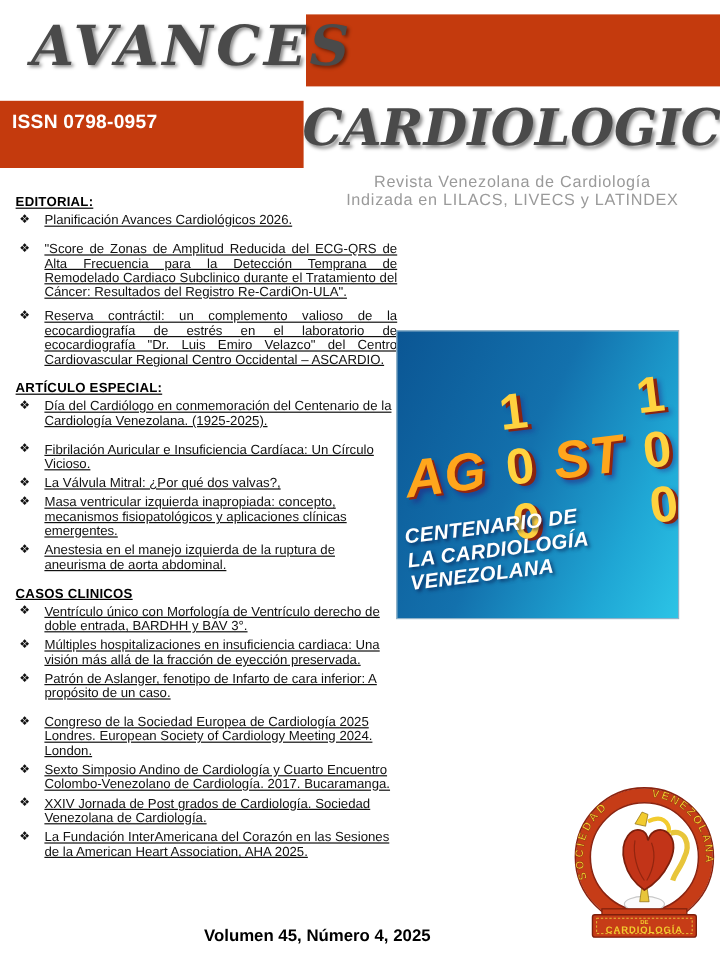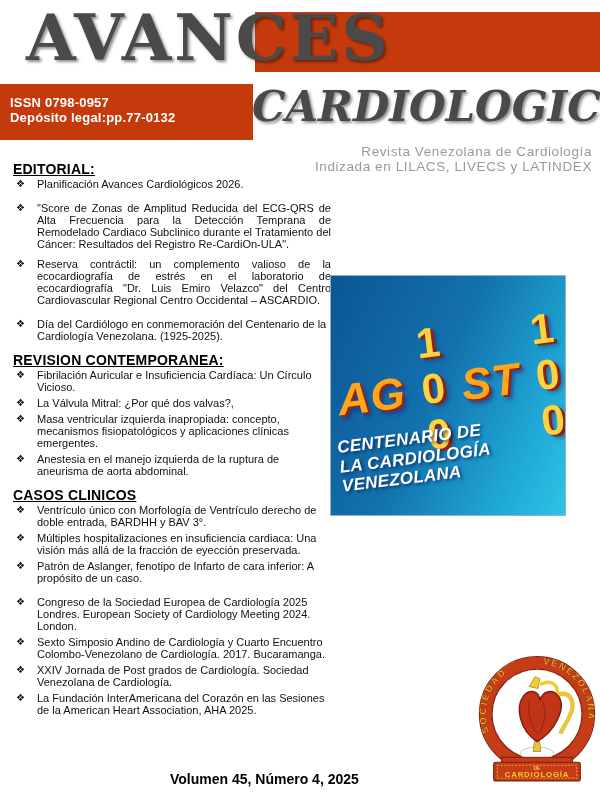--- a/index.html
+++ b/index.html
@@ -15,43 +15,43 @@
     --logo-yellow:#f2cb2e;
   }
   *{margin:0;padding:0;box-sizing:border-box;}
   body{width:600px;height:800px;background:#fff;font-family:"Liberation Sans",sans-serif;}
   .page{position:relative;width:600px;height:800px;background:#fff;overflow:hidden;}
 
   
   .red-top{position:absolute;left:255px;top:12px;width:345px;height:60px;background:var(--accent,#c43a0d);}
   .title-avances{
     position:absolute;left:26px;top:8px;z-index:2;
-    font-family:"DejaVu Serif","Liberation Serif",serif;font-weight:bold;
-    font-size:64px;line-height:60px;color:var(--title-gray,#4a4a4a);letter-spacing:3px;
+    font-family:"DejaVu Serif","Liberation Serif",serif;font-style:italic;font-weight:bold;
+    font-size:46px;line-height:60px;color:var(--title-gray,#4a4a4a);letter-spacing:3px;
     text-shadow:2px 2px 3px rgba(0,0,0,.45);
   }
   .red-bar{position:absolute;left:0;top:84px;width:253px;height:56px;background:var(--accent,#c43a0d);color:#fff;padding:11px 0 0 10px;}
-  .red-bar .line{font-size:13px;font-weight:bold;line-height:15px;letter-spacing:.2px;}
+  .red-bar .line{font-size:16px;font-weight:bold;line-height:15px;letter-spacing:.2px;}
   .title-cardiologicos{
     position:absolute;left:252px;top:76px;width:348px;z-index:2;
     font-family:"DejaVu Serif","Liberation Serif",serif;font-style:italic;font-weight:bold;
     font-size:42px;line-height:62px;color:var(--title-gray,#4a4a4a);letter-spacing:0px;
     text-shadow:2px 2px 3px rgba(0,0,0,.45);white-space:nowrap;
   }
-  .subtitle1,.subtitle2{position:absolute;left:262px;width:330px;text-align:right;color:var(--subtitle-gray,#9a9a9a);font-size:13.5px;letter-spacing:.6px;}
+  .subtitle1,.subtitle2{position:absolute;left:262px;width:330px;text-align:center;color:var(--subtitle-gray,#9a9a9a);font-size:13.5px;letter-spacing:.6px;}
   .subtitle1{top:144px;}
   .subtitle2{top:159px;}
 
   
   .toc{position:absolute;left:13px;top:163px;width:318px;font-size:11px;line-height:12px;color:#111;}
   .section{margin-bottom:12px;}
-  .section-title{font-weight:bold;text-decoration:underline;font-size:14px;margin-bottom:3px;letter-spacing:.2px;color:#000;}
+  .section-title{font-weight:bold;text-decoration:underline;font-size:11px;margin-bottom:3px;letter-spacing:.2px;color:#000;}
   .item{display:flex;margin-bottom:4px;}
   .bullet{flex:0 0 24px;width:24px;font-size:10px;padding-left:3px;color:#111;}
-  .item-text{flex:1;}
+  .item-text{flex:1;text-decoration:underline;}
   .sec-justify .item{margin-bottom:8px;}
   .sec-justify .item-text{text-align:justify;}
 
   
   .poster{
     position:absolute;left:330px;top:275px;width:236px;height:241px;overflow:hidden;
     background:linear-gradient(115deg,var(--poster-blue-1,#0b5694) 0%,var(--poster-blue-2,#1371ad) 45%,#1fa6d4 78%,var(--poster-cyan,#2cc4e6) 100%);
     border:1px solid #8fb2c9;
   }
   .agosto-row{position:absolute;left:6px;top:42px;right:5px;display:flex;align-items:center;justify-content:space-between;transform:rotate(-7deg);z-index:1;}
@@ -79,21 +79,20 @@
 </head>
 <body>
 
 <div class="page">
 
   <div class="red-top"></div>
   <div class="title-avances">AVANCES</div>
 
   <div class="red-bar">
     <div class="line">ISSN 0798-0957</div>
-    <div class="line">Depósito legal:pp.77-0132</div>
   </div>
   <div class="title-cardiologicos">CARDIOLOGICOS</div>
   <div class="subtitle1">Revista Venezolana de Cardiología</div>
   <div class="subtitle2">Indizada en LILACS, LIVECS y LATINDEX</div>
 
   <div class="toc">
 
     <div class="section">
       <div class="section-title">EDITORIAL:</div>
       <div class="item">
@@ -107,28 +106,28 @@
         <span class="bullet">❖</span>
         <span class="item-text">"Score de Zonas de Amplitud Reducida del ECG-QRS de Alta Frecuencia para la Detección Temprana de Remodelado Cardiaco Subclinico durante el Tratamiento del Cáncer: Resultados del Registro Re-CardiOn-ULA".</span>
       </div>
       <div class="item">
         <span class="bullet">❖</span>
         <span class="item-text">Reserva contráctil: un complemento valioso de la ecocardiografía de estrés en el laboratorio de ecocardiografía "Dr. Luis Emiro Velazco" del Centro Cardiovascular Regional Centro Occidental – ASCARDIO.</span>
       </div>
     </div>
 
     <div class="section">
+      <div class="section-title">ARTÍCULO ESPECIAL:</div>
       <div class="item">
         <span class="bullet">❖</span>
         <span class="item-text">Día del Cardiólogo en conmemoración del Centenario de la Cardiología Venezolana.  (1925-2025).</span>
       </div>
     </div>
 
     <div class="section">
-      <div class="section-title">REVISION CONTEMPORANEA:</div>
       <div class="item">
         <span class="bullet">❖</span>
         <span class="item-text">Fibrilación Auricular e Insuficiencia Cardíaca: Un Círculo Vicioso.</span>
       </div>
       <div class="item">
         <span class="bullet">❖</span>
         <span class="item-text">La Válvula Mitral: ¿Por qué dos valvas?,</span>
       </div>
       <div class="item">
         <span class="bullet">❖</span>

